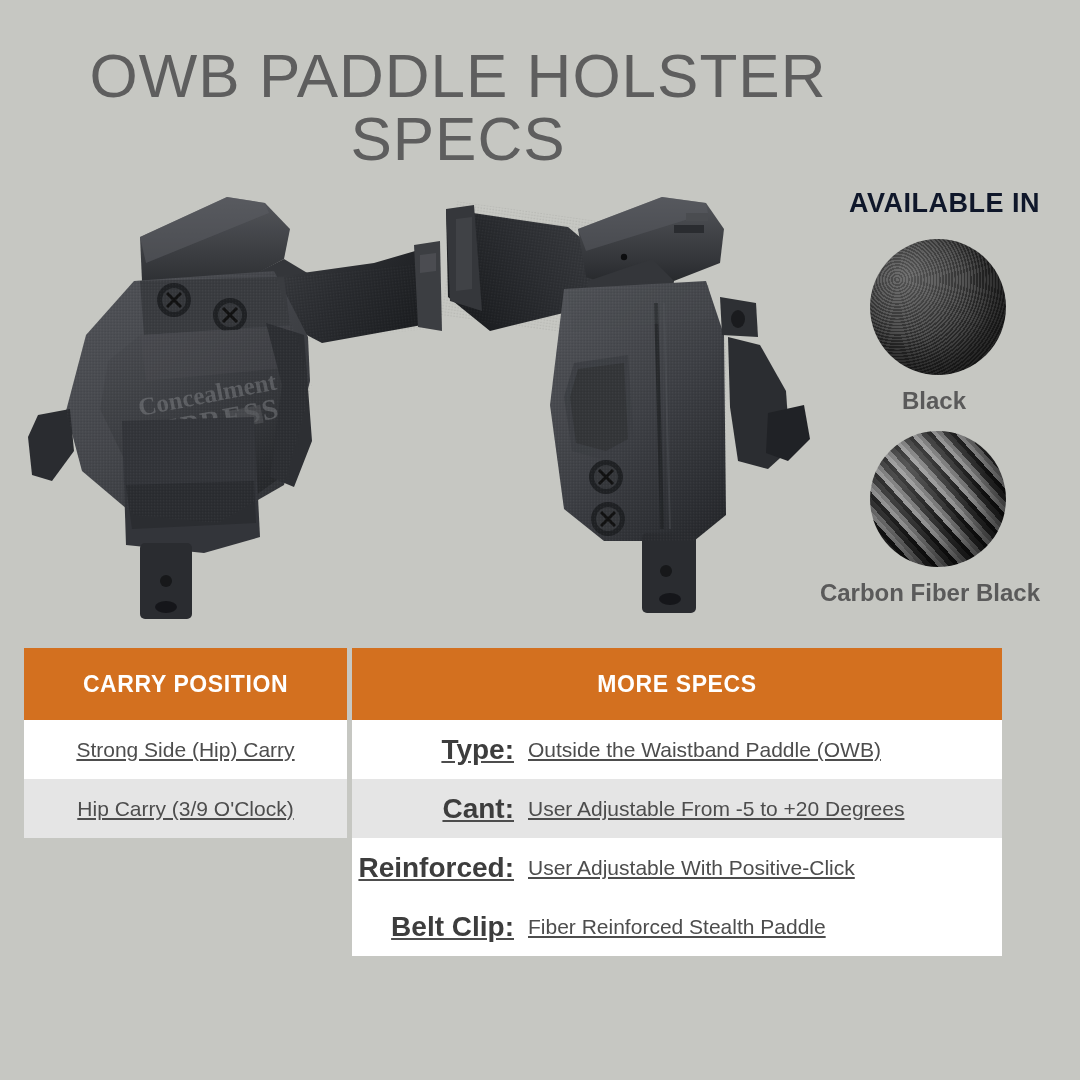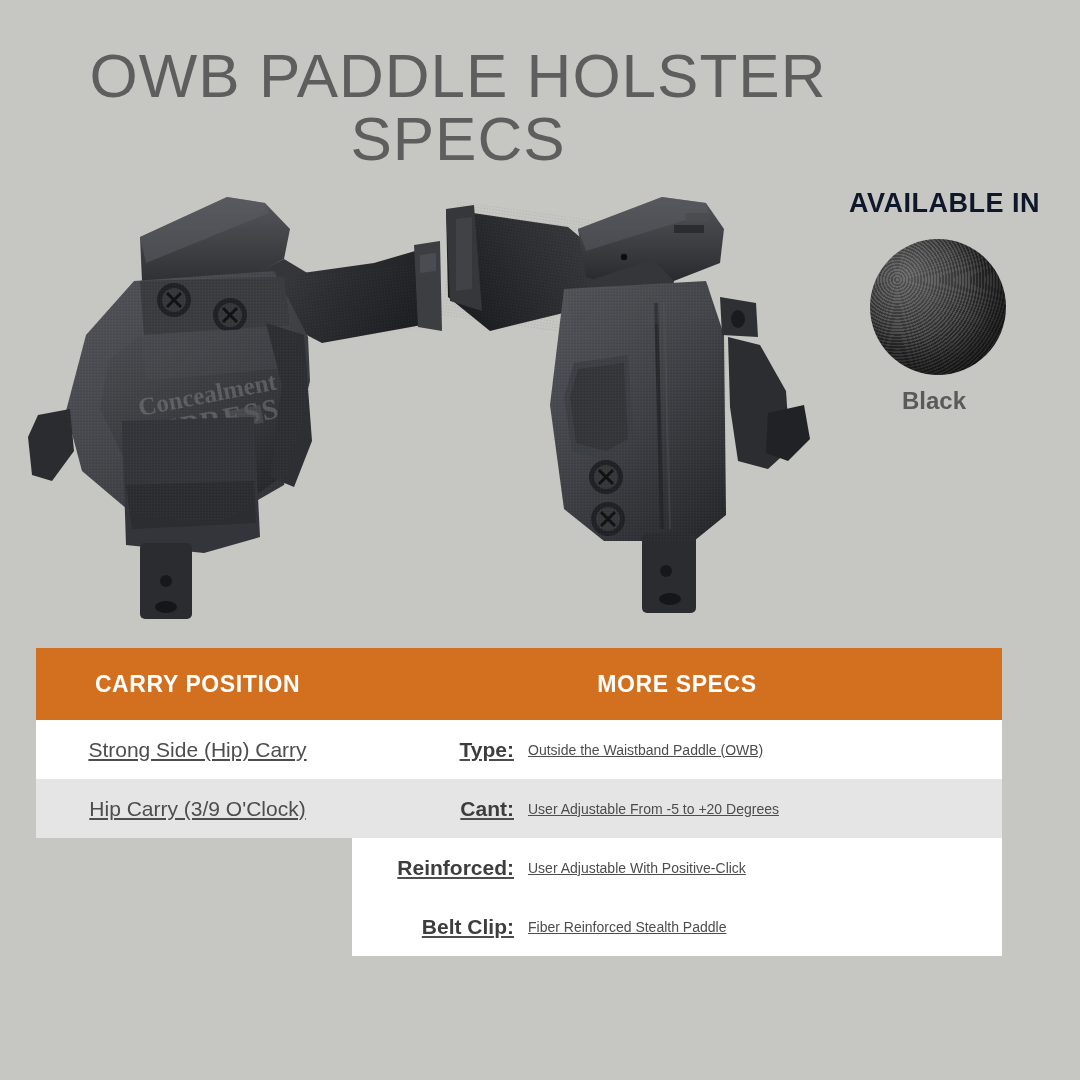--- a/index.html
+++ b/index.html
@@ -97,21 +97,21 @@
     margin-top: 14px;
     line-height: 1;
   }
   .swatch-label.centered { text-align: center; padding-right: 8px; position: relative; left: 36px; }
 
   
   .table {
     position: absolute;
     background: #ffffff;
   }
-  .table-left  { left: 36px;  top: 648px; width: 323px; }
+  .table-left  { left: 24px;  top: 648px; width: 323px; }
   .table-right { left: 352px; top: 648px; width: 650px; }
 
   .t-head {
     background: #d3701f;
     color: #ffffff;
     font-size: 23px;
     font-weight: bold;
     letter-spacing: 0.6px;
     text-align: center;
     height: 72px;
@@ -133,27 +133,27 @@
   
   .table-left .t-row { justify-content: center; }
 
   
   .spec-label {
     width: 170px;
     text-align: right;
     padding-right: 8px;
     font-weight: bold;
     color: #3d3d3d;
-    font-size: 21px;
+    font-size: 28px;
   }
   .spec-value {
     flex: 1;
     padding-left: 6px;
     color: #4d4d4d;
-    font-size: 14px;
+    font-size: 21px;
   }
 </style>
 </head>
 <body>
 
 <div class="title-block">
   <div class="title-line">OWB PADDLE HOLSTER</div>
   <div class="title-line">SPECS</div>
 </div>
 
@@ -305,20 +305,24 @@
 </div>
 
 <div class="available">
   <div class="available-head">AVAILABLE IN</div>
 
   <div class="swatch-item first">
     <div class="swatch-circle sw-black"></div>
     <div class="swatch-label centered">Black</div>
   </div>
 
+  <div class="swatch-item second">
+    <div class="swatch-circle sw-carbon"></div>
+    <div class="swatch-label">Carbon Fiber Black</div>
+  </div>
 </div>
 
 <div class="table table-left">
   <div class="t-head">CARRY POSITION</div>
   <div class="t-row plain">
     <span>Strong Side (Hip) Carry</span>
   </div>
   <div class="t-row alt">
     <span>Hip Carry (3/9 O'Clock)</span>
   </div>

